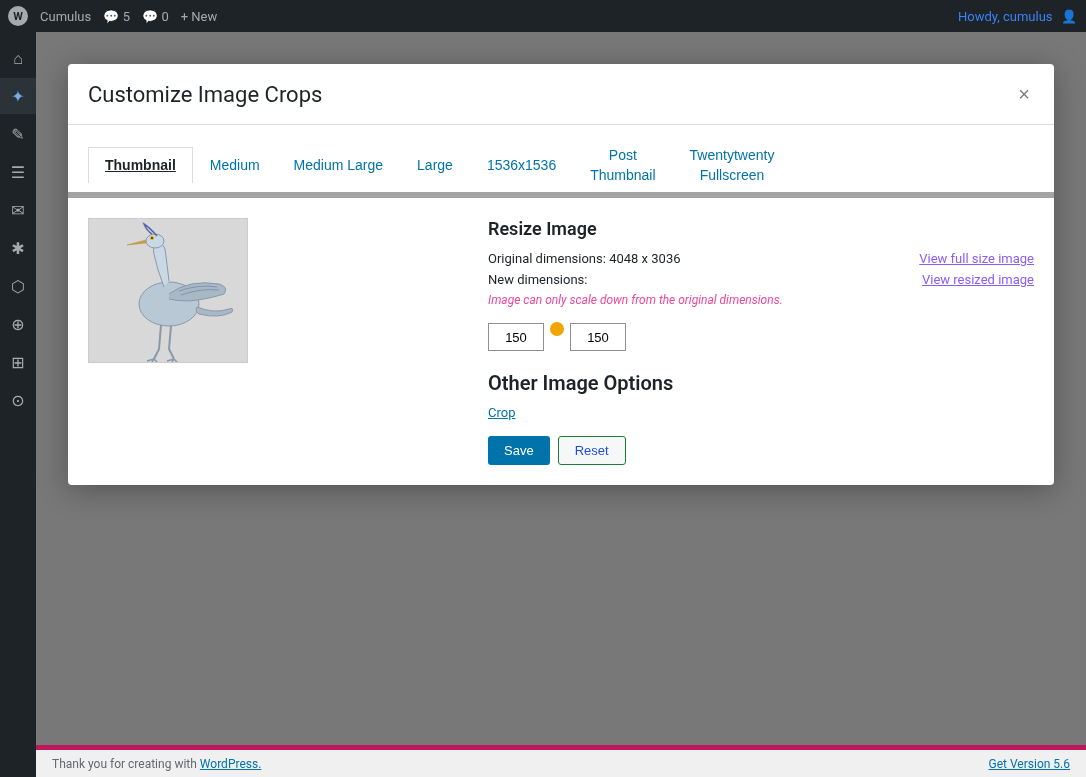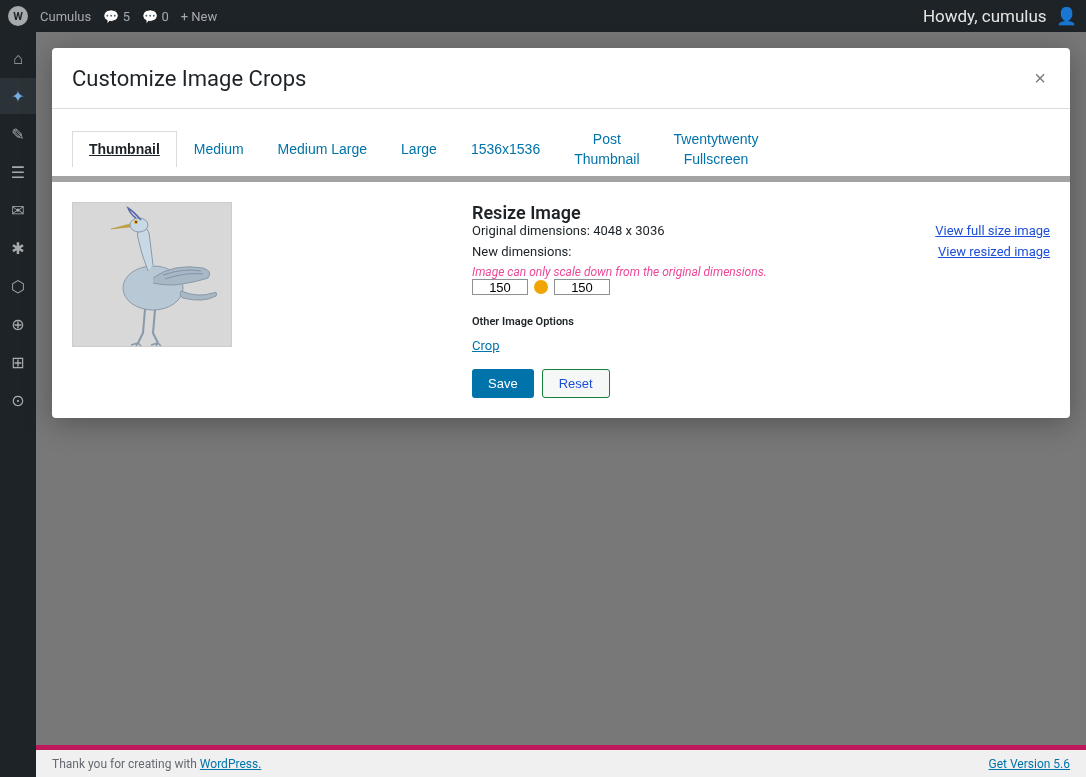--- a/index.html
+++ b/index.html
@@ -23,22 +23,22 @@
       font-size: 13px;
       gap: 8px;
     }
     .admin-bar-left {
       display: flex;
       align-items: center;
       gap: 12px;
       flex: 1;
     }
     .admin-bar-right {
-      color: #e5e5e5;
-      font-size: 17px;
+      color: #3b82f6;
+      font-size: 13px;
       text-align: right;
     }
     .wp-logo {
       width: 20px;
       height: 20px;
       background: #a7aaad;
       border-radius: 50%;
       display: flex;
       align-items: center;
       justify-content: center;
@@ -94,21 +94,21 @@
     .overlay {
       position: absolute;
       left: 0;
       top: 0;
       right: 0;
       bottom: 0;
       background: rgba(0,0,0,0.5);
       display: flex;
       align-items: flex-start;
       justify-content: flex-start;
-      padding: 16px;
+      padding: 32px;
     }
 
     
     .modal {
       background: #fff;
       border-radius: 4px;
       box-shadow: 0 5px 30px rgba(0,0,0,0.3);
       width: 1020px;
       max-height: 720px;
       position: relative;
@@ -194,70 +194,71 @@
 
     
     .right-panel {
       flex: 1;
     }
 
     .section-title {
       font-size: 18px;
       font-weight: 600;
       color: #1d2327;
-      margin-bottom: 0;
+      margin-bottom: 12px;
     }
 
     .dim-row {
       display: flex;
       align-items: center;
       justify-content: space-between;
       margin-bottom: 6px;
     }
     .dim-label {
       font-size: 13px;
       color: #1d2327;
     }
     .dim-link {
       font-size: 13px;
-      color: #1d4ed8;
+      color: #8b5cf6;
       text-decoration: underline;
       cursor: pointer;
     }
     .dim-note {
       font-size: 12px;
       color: #ec4899;
       font-style: italic;
     }
 
     .dimension-inputs {
       display: flex;
       align-items: center;
       gap: 6px;
       margin-bottom: 20px;
     }
     .dim-input {
       width: 56px;
-      height: 16px;
+      height: 28px;
       border: 1px solid #8c8f94;
       padding: 4px 6px;
       font-size: 13px;
       text-align: center;
       outline: none;
+      margin-top: 16px;
     }
     .link-icon {
       width: 14px;
       height: 14px;
       background: #f0a500;
       border-radius: 50%;
       display: inline-block;
     }
 
     .other-title {
-      font-size: 11px;
+      font-size: 20px;
       font-weight: 600;
       color: #1d2327;
       margin-bottom: 10px;
     }
     .crop-link {
       color: #0073aa;
       text-decoration: underline;
       font-size: 13px;
       cursor: pointer;
       display: block;

